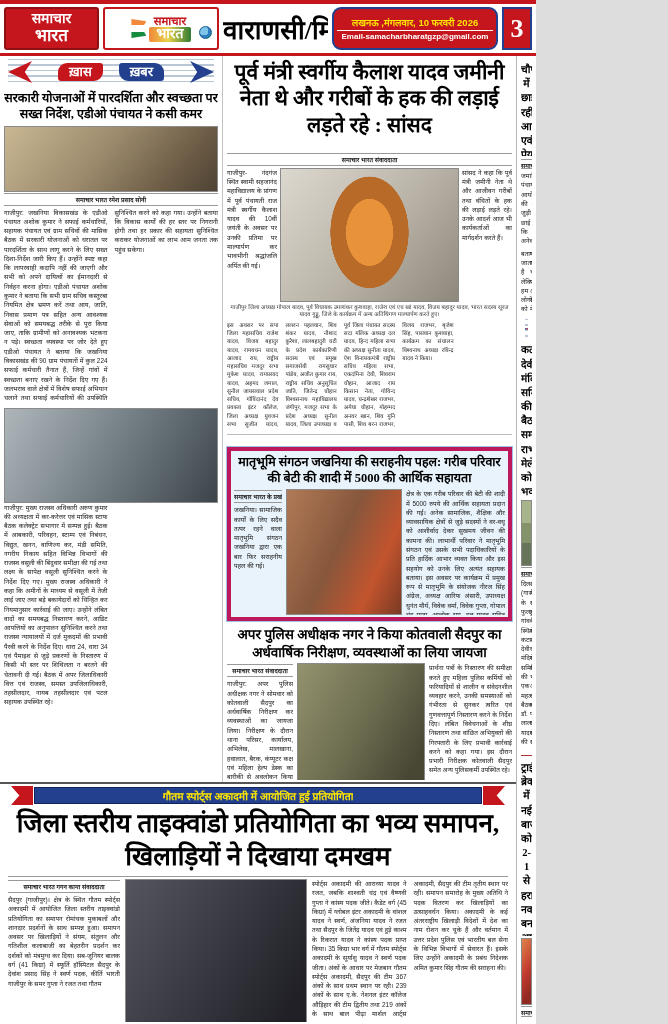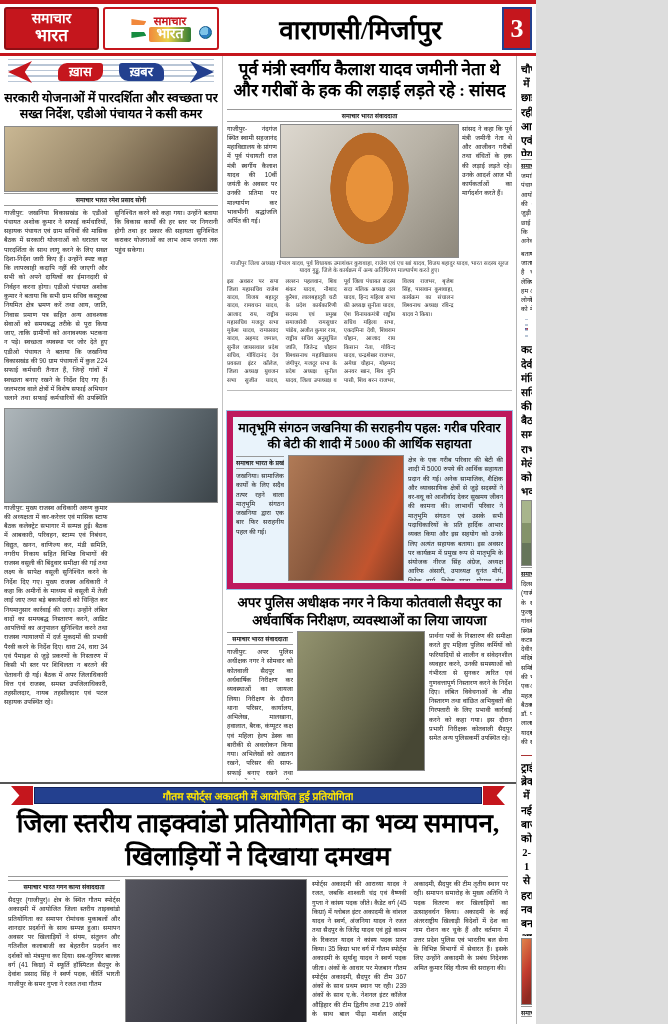--- a/index.html
+++ b/index.html
@@ -31,21 +31,21 @@
 
 .khas{position:relative;height:26px;margin:1px 4px 3px;background:repeating-linear-gradient(180deg,#b9c6d6 0 1.5px,#fff 1.5px 5.5px);display:flex;align-items:center;justify-content:center;gap:16px;overflow:hidden}
 .khas::before{content:"";position:absolute;left:0;top:2px;bottom:2px;width:24px;background:#c5161d;clip-path:polygon(0 50%,100% 0,70% 50%,100% 100%)}
 .khas::after{content:"";position:absolute;right:0;top:2px;bottom:2px;width:24px;background:#23408f;clip-path:polygon(100% 50%,0 0,30% 50%,0 100%)}
 .khas .w1,.khas .w2{color:#fff;font-weight:bold;font-size:13px;padding:1px 11px;font-family:"Liberation Serif",serif;line-height:1.3}
 .khas .w1{background:#c5161d;border-radius:9px 3px 9px 3px}
 .khas .w2{background:#23408f;border-radius:3px 9px 3px 9px}
 
 .hl{font-family:"Liberation Serif",serif;font-weight:bold;color:#000;text-align:center;overflow:hidden}
 .hl-left{font-size:12.5px;line-height:1.3;margin:2px 0 3px}
-.hl-main{font-size:17px;line-height:1.25;margin:1px 0 6px}
+.hl-main{font-size:21px;line-height:1.25;margin:1px 0 14px}
 .hl-box{font-size:12.5px;line-height:1.3;padding:1px 2px}
 .hl-police{font-size:13.5px;line-height:1.3;margin:3px 0 2px}
 .hl-right{font-size:10.5px;line-height:1.35;margin:2px 0}
 .hl-sports{font-size:26px;line-height:1.25;margin:2px 8px 3px}
 .byline{font-size:6.2px;font-weight:bold;text-align:center;color:#222;border-top:1px solid #999;border-bottom:1px solid #999;padding:1px 0;margin:1px 0 2px;overflow:hidden;white-space:nowrap}
 .body-txt{font-size:6.4px;line-height:1.45;text-align:justify;color:#1c1c1c;column-gap:7px;column-fill:auto;overflow:hidden}
 .cols2{column-count:2}.cols5{column-count:5;font-size:5.7px;line-height:1.45}
 .caption{font-size:5.8px;color:#333;text-align:center;overflow:hidden;line-height:1.3}
 .rule{border-top:1px solid #a33;margin:3px 0}
 
@@ -58,21 +58,21 @@
 .ph-chaupal{background:linear-gradient(120deg,#bb8258,#90603c 50%,#6b4228 85%)}
 .ph-katar{height:90px;background:linear-gradient(180deg,#a8b58c 0 35%,#84936a 35% 65%,#66755a 65%)}
 .ph-foot{height:92px;background:linear-gradient(120deg,#e0834a,#c23b2e 50%,#8f2a22 85%)}
 .ph-tkd{background:linear-gradient(120deg,#55555e,#35353e 55%,#202026 90%)}
 
 .photo-row{height:134px;display:flex;gap:3px;overflow:hidden;margin-bottom:2px}
 .side-txt{width:50px;flex:none}
 .photo-row .photo{flex:1;height:100%}
 .cap2{height:15px;margin-bottom:2px}
 .names{height:114px;border-bottom:1px solid #bbb;padding-bottom:2px}
-.mat-box{border:6px solid #be185d;outline:1px solid #9cc2e8;background:#e9f3fb;margin:20px 0 2px;padding:2px 3px}
+.mat-box{border:4px solid #be185d;outline:1px solid #9cc2e8;background:#e9f3fb;margin:12px 0 2px;padding:2px 3px}
 .mat-row{display:flex;gap:4px;height:126px;overflow:hidden;margin-top:2px}
 .mat-col{width:48px;flex:none;display:flex;flex-direction:column}
 .mat-row .photo{width:116px;flex:none;height:100%}
 .mat-row .body-txt{flex:1}
 .pol-row{flex:1;display:flex;gap:4px;overflow:hidden}
 .pol-col{width:66px;flex:none;display:flex;flex-direction:column}
 .pol-row .photo{width:128px;flex:none;height:140px}
 .pol-row .body-txt{flex:1}
 
 .ribbon{position:relative;height:17px;margin:1px 26px 2px;background:#23408f;border:1px solid #10235c;display:flex;align-items:center;justify-content:center}
@@ -102,20 +102,24 @@
     </div>
     <div class="logo-flag">
       <span class="flag"></span>
       <div class="flag-text">
         <span class="t1">समाचार</span>
         <span class="t2">भारत</span>
       </div>
       <span class="globe"></span>
     </div>
     <h1 class="edition">वाराणसी/मिर्जापुर</h1>
+    <div class="issue-box">
+      <div class="issue-date">लखनऊ ,मंगलवार, 10 फरवरी 2026</div>
+      <div class="issue-email">Email-samacharbharatgzp@gmail.com</div>
+    </div>
     <div class="pageno">3</div>
   </header>
 
   <div class="content">
     <div class="main-left">
       <div class="top-row">
 
         <div class="col-left">
           <div class="khas">
             <span class="w1">ख़ास</span>

